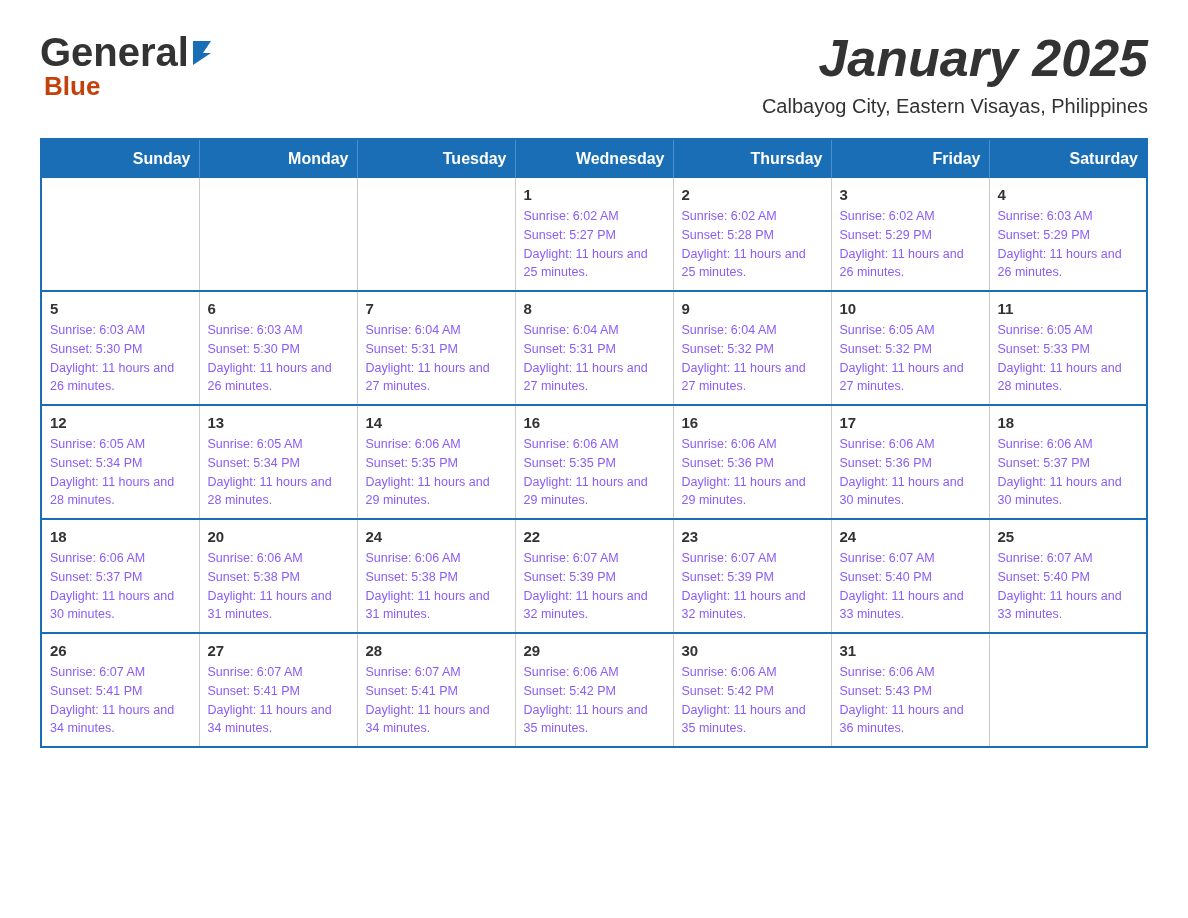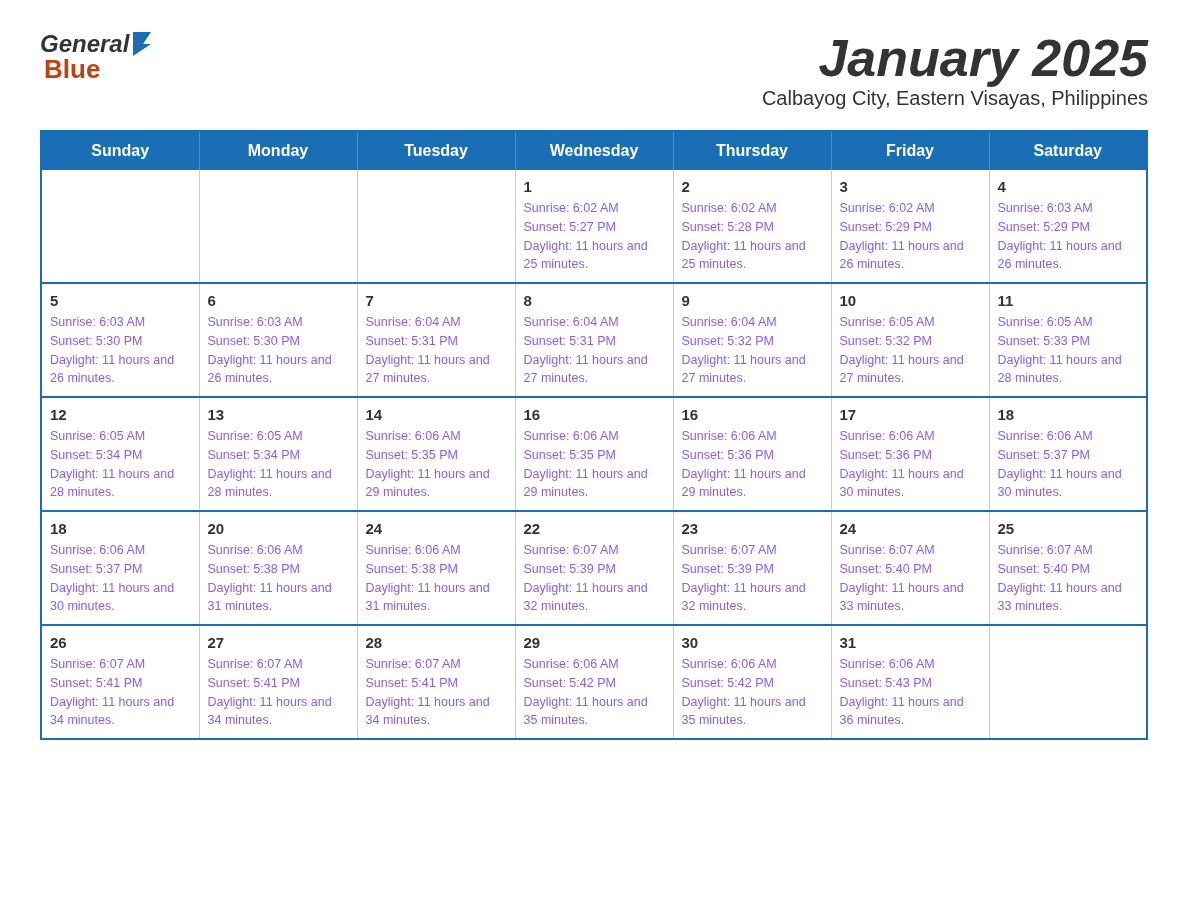--- a/index.html
+++ b/index.html
@@ -27,34 +27,34 @@
     .month-title {
       font-size: 52px;
       font-weight: bold;
       color: #333;
       line-height: 1.1;
       font-style: italic;
     }
     .location-title {
       font-size: 20px;
       color: #333;
-      margin-top: 0;
+      margin-top: 8px;
     }
     .calendar-table {
       width: 100%;
       border-collapse: collapse;
       border: 2px solid #1a6eb5;
     }
     .calendar-table thead tr th {
       background-color: #1a6eb5;
       color: #fff;
       font-size: 16px;
       font-weight: bold;
       padding: 10px 8px;
-      text-align: center;
+      text-align: right;
       border-right: 1px solid #4a90d0;
     }
     .calendar-table thead tr th:last-child {
       border-right: none;
     }
     .calendar-table tbody tr td {
       vertical-align: top;
       padding: 8px 8px;
       border-right: 1px solid #ccc;
       border-bottom: 2px solid #1a6eb5;
@@ -84,21 +84,21 @@
     .empty-cell {
       background: #fff;
     }
   </style>
 </head>
 <body>
 
 <div class="header-area">
   <div class="logo-area">
     <div style="display:flex; align-items: center;">
-      <span style="font-size:24px; font-weight:bold; color:#333; font-style:italic;">General</span>
+      <span style="font-size:40px; font-weight:bold; color:#333; ">General</span>
       <svg width="22" height="28" viewBox="0 0 22 28" style="margin-left:2px; margin-top:-4px;">
         <polygon points="2,4 20,4 12,16 20,16 2,28" fill="#1a6eb5"></polygon>
       </svg>
     </div>
     <div style="margin-top:-4px;">
       <span style="font-size:26px; font-weight:bold; color:#c2410c; margin-left:4px;">Blue</span>
     </div>
   </div>
   <div class="title-area">
     <div class="month-title">January 2025</div>

